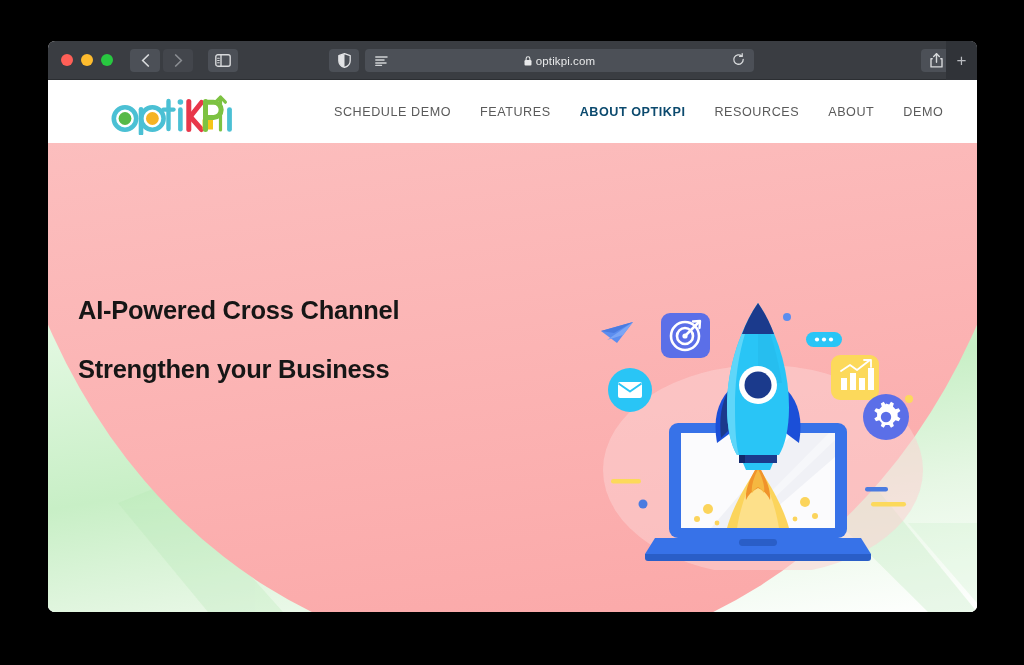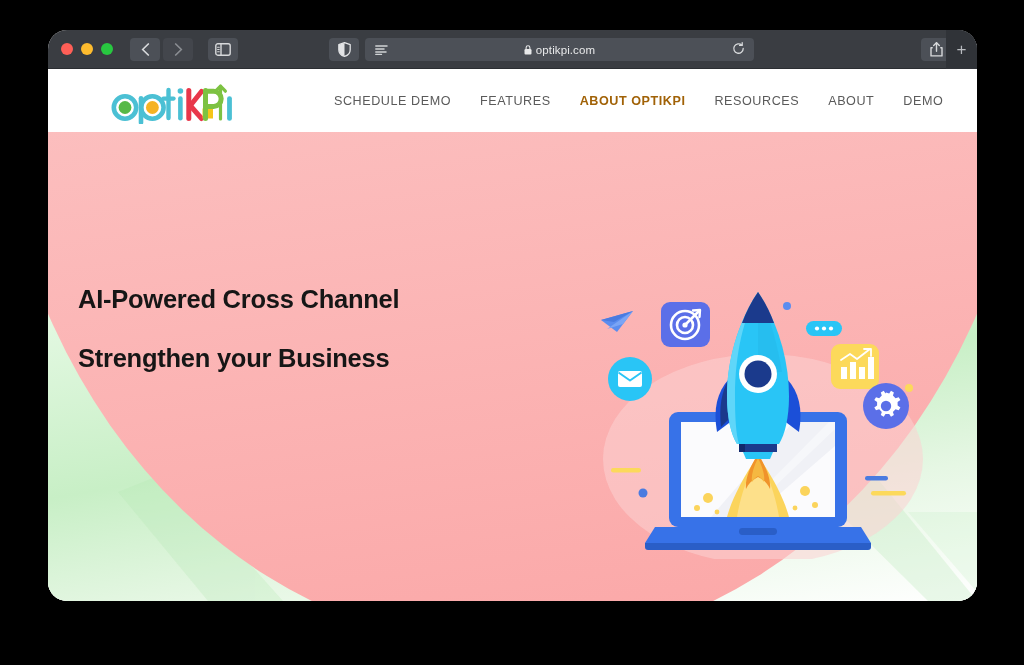--- a/index.html
+++ b/index.html
@@ -6,23 +6,23 @@
   html, body {
     width: 1024px; height: 665px;
     background: #000000;
     font-family: "Liberation Sans", sans-serif;
     overflow: hidden;
   }
 
   
   #browser-window {
     position: absolute;
-    left: 48px; top: 30px;
+    left: 48px; top: 41px;
     width: 929px; height: 571px;
-    border-radius: 19px;
+    border-radius: 7px;
     overflow: hidden;
     background: #ffffff;
     box-shadow: 0 14px 40px rgba(0,0,0,0.55);
   }
 
   
   #toolbar {
     position: relative;
     height: 39px;
     background: #3a3d42;
@@ -126,21 +126,21 @@
     margin-left: 99px;
   }
   .nav-item {
     font-size: 12.6px;
     letter-spacing: 0.55px;
     color: #5a5a5a;
     font-weight: 400;
     white-space: nowrap;
   }
   .nav-item.active {
-    color: #a16207;
+    color: #0c4a6e;
     font-weight: bold;
   }
 
   
   #hero {
     position: absolute;
     left: 0; top: 63px;
     width: 929px; height: 469px;
     overflow: hidden;
   }

